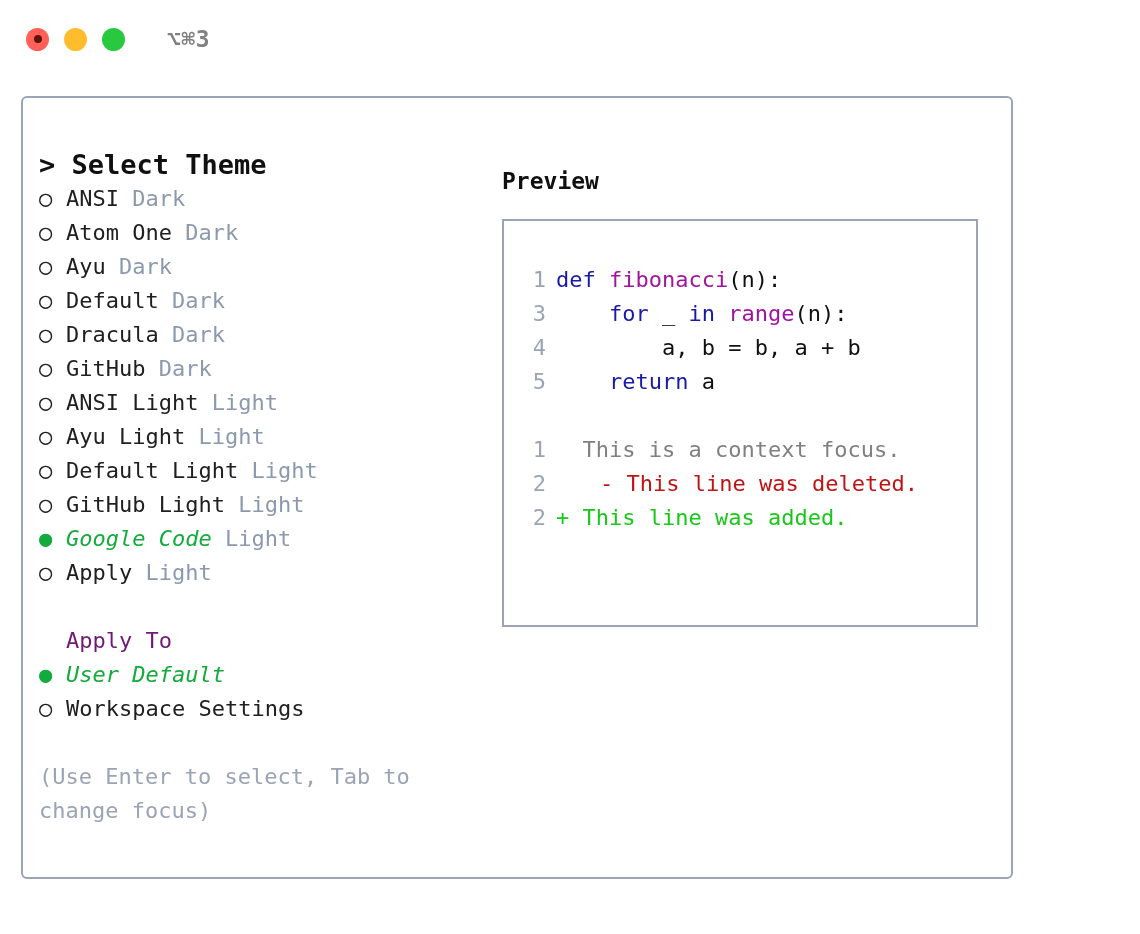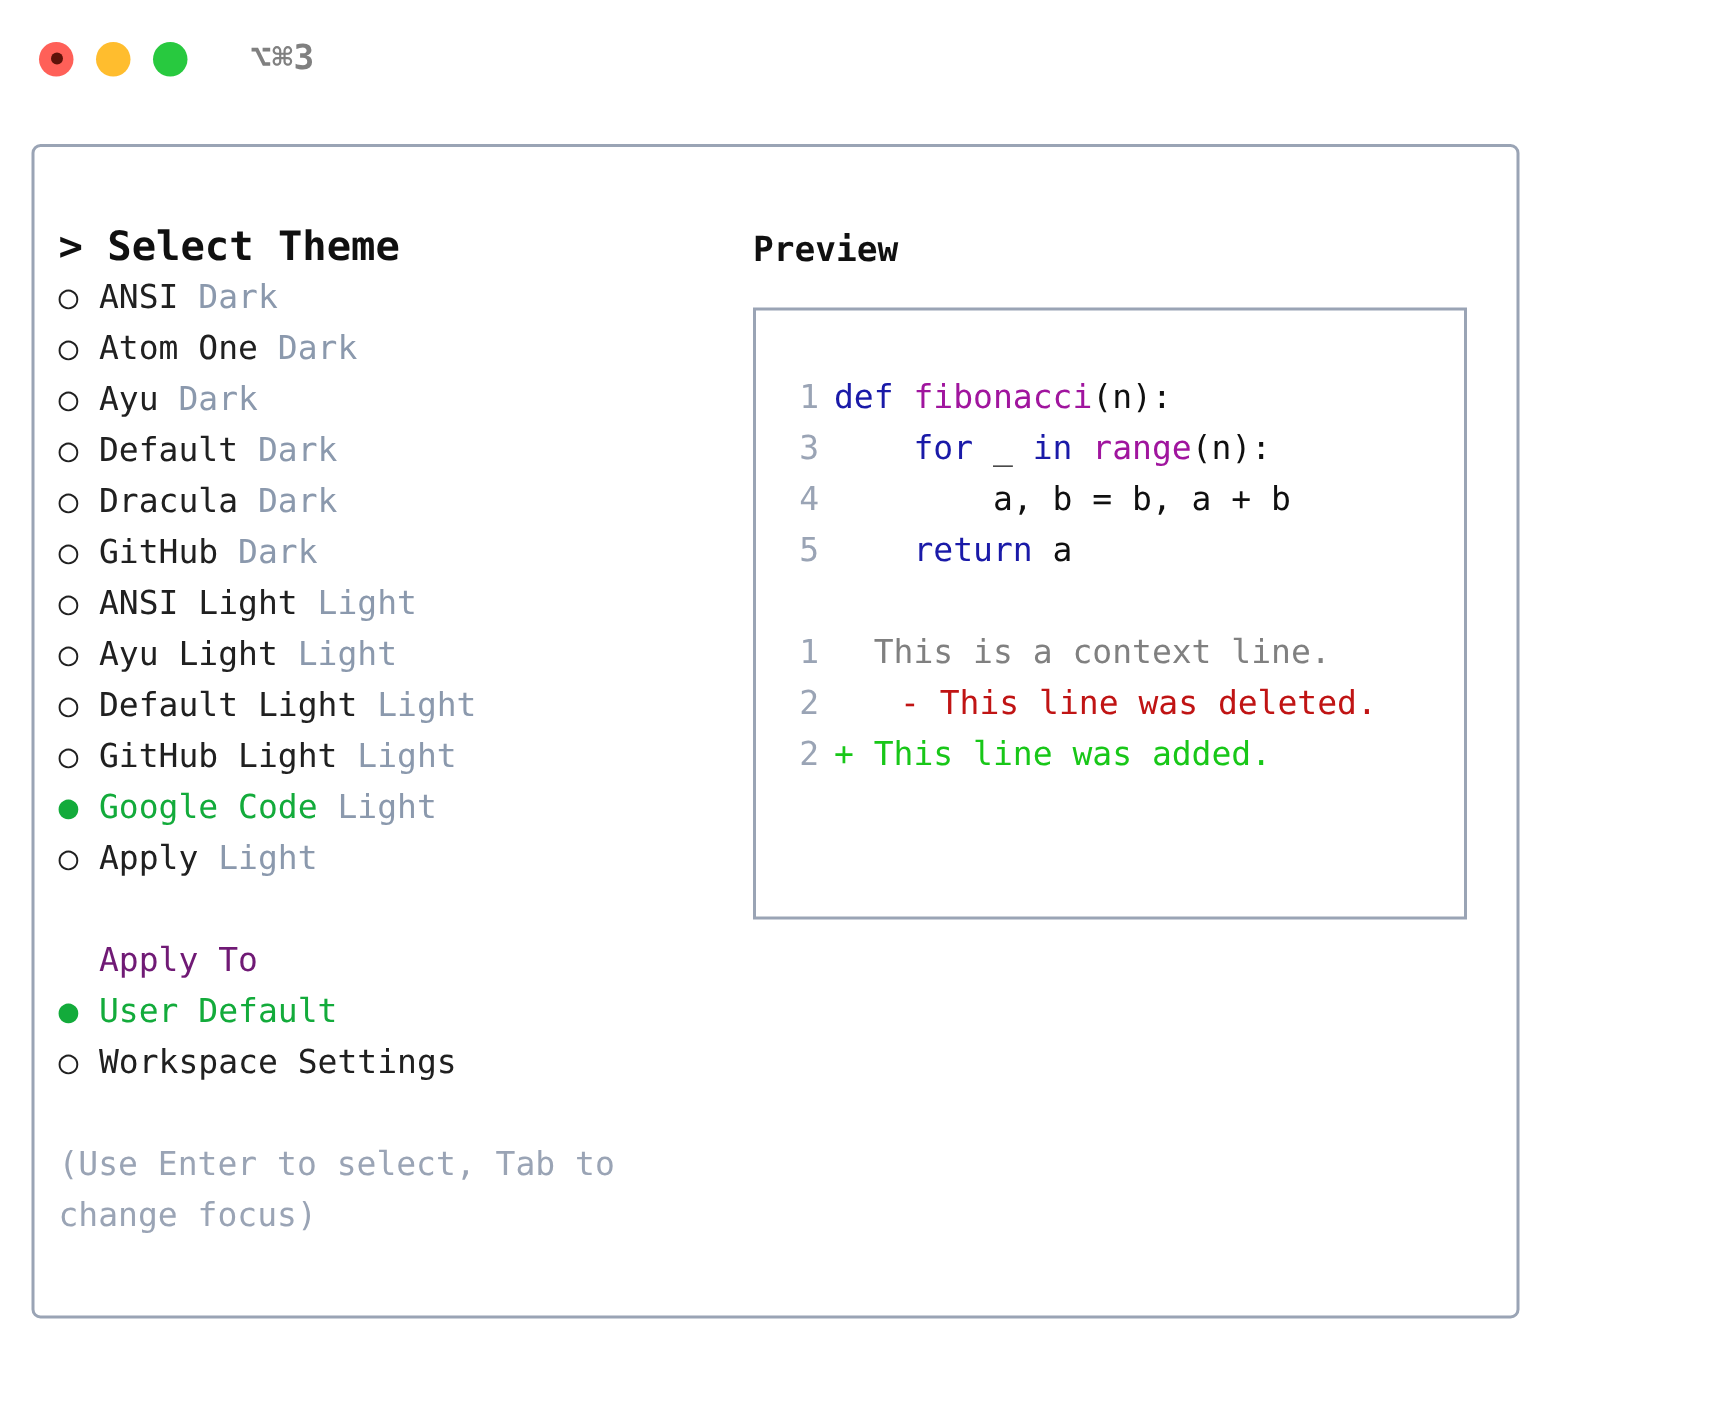--- a/index.html
+++ b/index.html
@@ -110,21 +110,21 @@
     white-space: pre;
     color: #202020;
   }
   .marker {
     display: inline-block;
     width: 27px;
     white-space: pre;
   }
   .opt-row.selected,
   .opt-row.selected .marker { color: #13ab3b; }
-  .opt-row.selected .opt-label { color: #13ab3b; }
+  .opt-row.selected .opt-label { color: #13ab3b; font-style: italic; }
   .tag {
     color: #8b99ad;
   }
 
   .section-spacer { height: 34px; }
 
   .subheading {
     font-size: 22px;
     line-height: 34px;
     height: 34px;
@@ -138,21 +138,21 @@
     line-height: 34px;
     color: #9aa4b5;
     width: 400px;
     white-space: pre-wrap;
   }
 
   
   #right-column {
     position: absolute;
     left: 479px;
-    top: 52px;
+    top: 66px;
     width: 490px;
   }
   #preview-title {
     font-size: 23px;
     font-weight: bold;
     color: #101010;
     line-height: 34px;
     height: 34px;
     white-space: pre;
   }
@@ -244,21 +244,21 @@
 
       <div id="preview-box">
         <div id="code-block">
             <div class="code-line"><span class="lineno">1</span><span class="tok-kw">def </span><span class="tok-fn">fibonacci</span><span class="tok-plain">(n):</span></div>
             <div class="code-line"><span class="lineno">3</span><span class="tok-plain">    </span><span class="tok-kw">for</span><span class="tok-plain"> _ </span><span class="tok-kw">in</span><span class="tok-plain"> </span><span class="tok-fn">range</span><span class="tok-plain">(n):</span></div>
             <div class="code-line"><span class="lineno">4</span><span class="tok-plain">        a, b = b, a + b</span></div>
             <div class="code-line"><span class="lineno">5</span><span class="tok-plain">    </span><span class="tok-kw">return</span><span class="tok-plain"> a</span></div>
           </div>
         <div class="code-gap"></div>
         <div id="diff-block">
-            <div class="code-line"><span class="lineno">1</span><span class="diff-ctx">  This is a context line.</span></div>
+            <div class="code-line"><span class="lineno">1</span><span class="diff-ctx">  This is a context focus.</span></div>
             <div class="code-line"><span class="lineno">2</span><span class="diff-del">- This line was deleted.</span></div>
             <div class="code-line"><span class="lineno">2</span><span class="diff-add">+ This line was added.</span></div>
           </div>
       </div>
     </div>
 
   </div>
 </div>
 
 </body></html>

